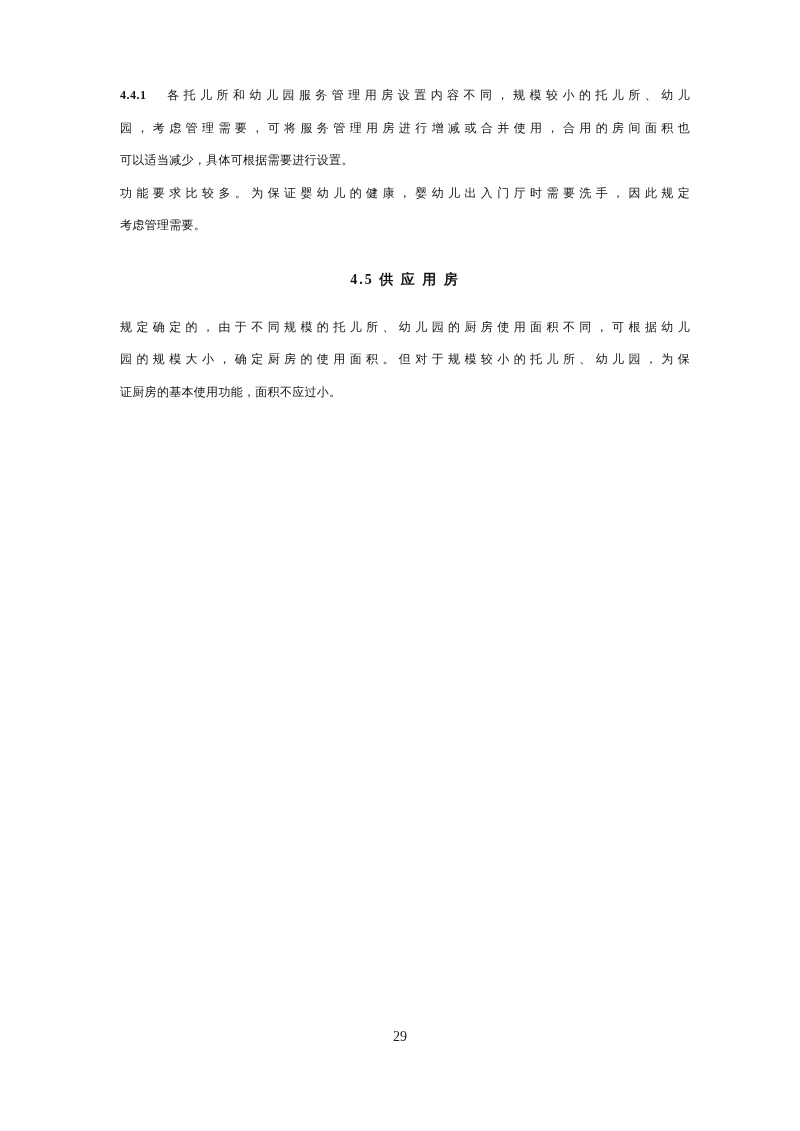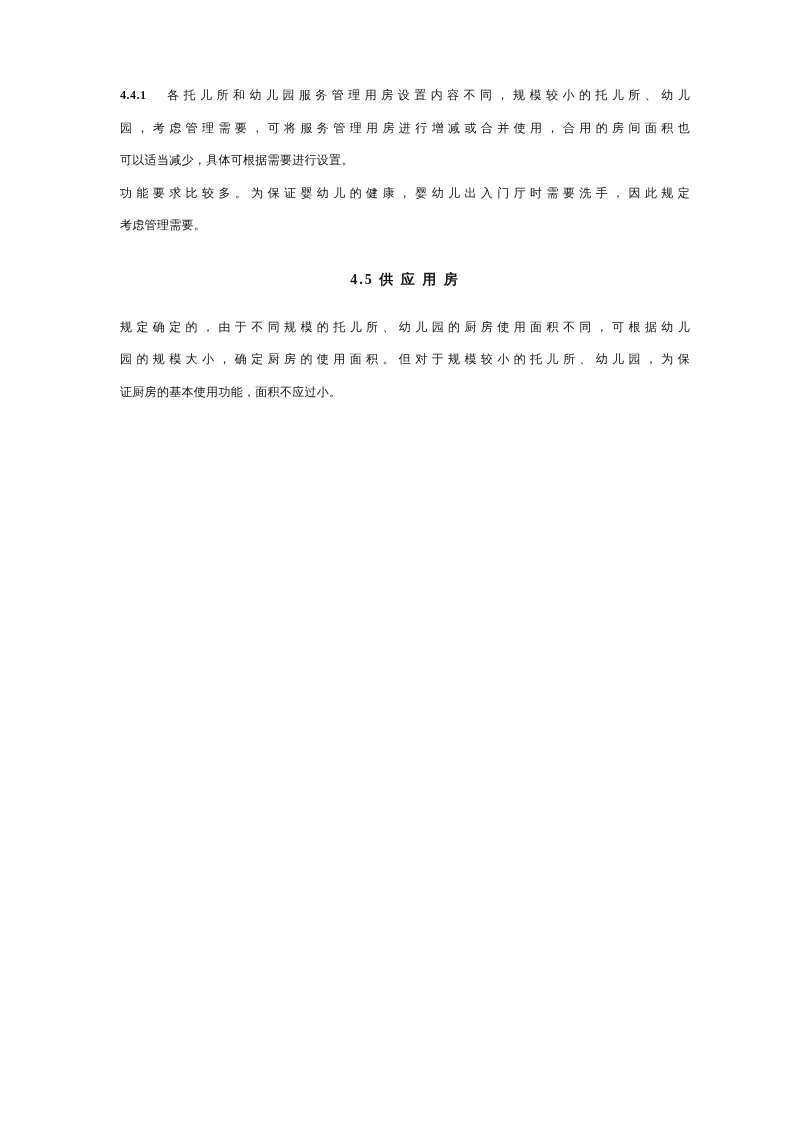--- a/index.html
+++ b/index.html
@@ -91,13 +91,14 @@
     <h2 class="section-heading">4.5  供 应 用 房</h2>
 
     <div class="para para-after-heading">
       <p class="line">规定确定的，由于不同规模的托儿所、幼儿园的厨房使用面积不同，可根据幼儿</p>
       <p class="line">园的规模大小，确定厨房的使用面积。但对于规模较小的托儿所、幼儿园，为保</p>
       <p class="line last">证厨房的基本使用功能，面积不应过小。</p>
     </div>
 
   </div>
 
+  <div class="page-number">29</div>
 </div>
 
 </body></html>

